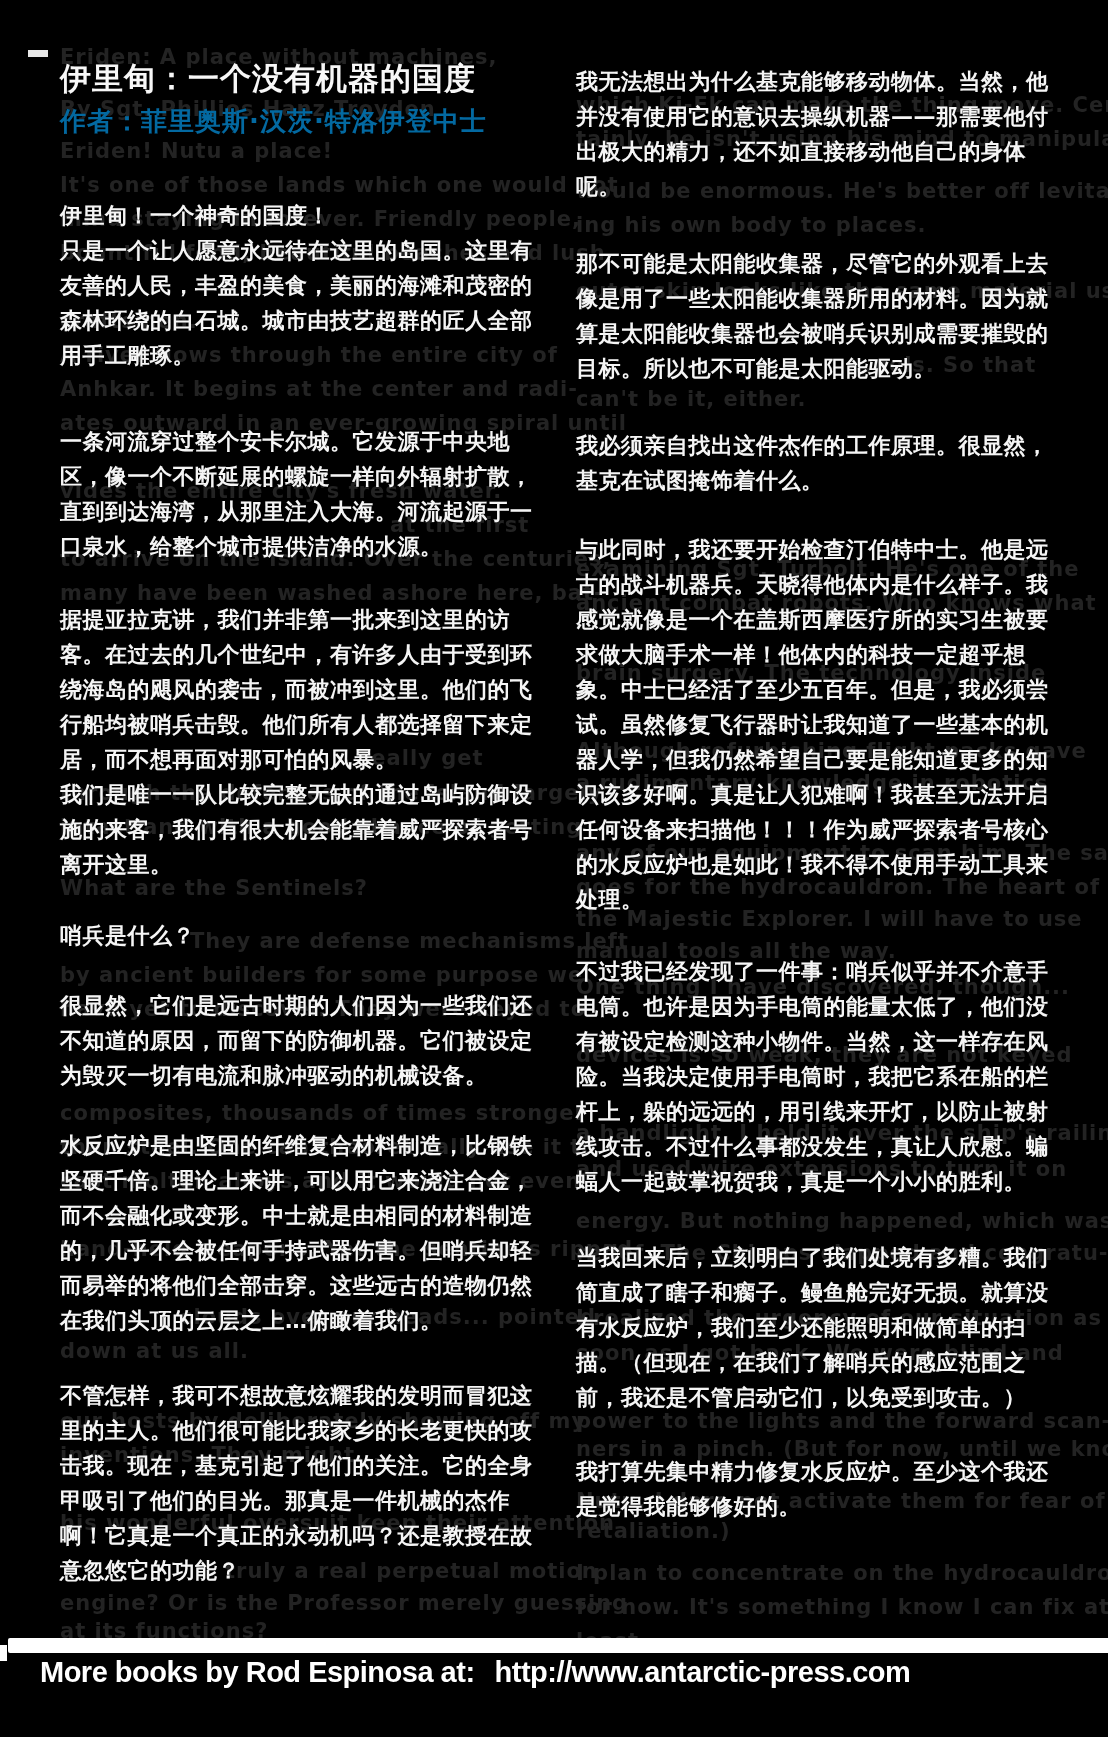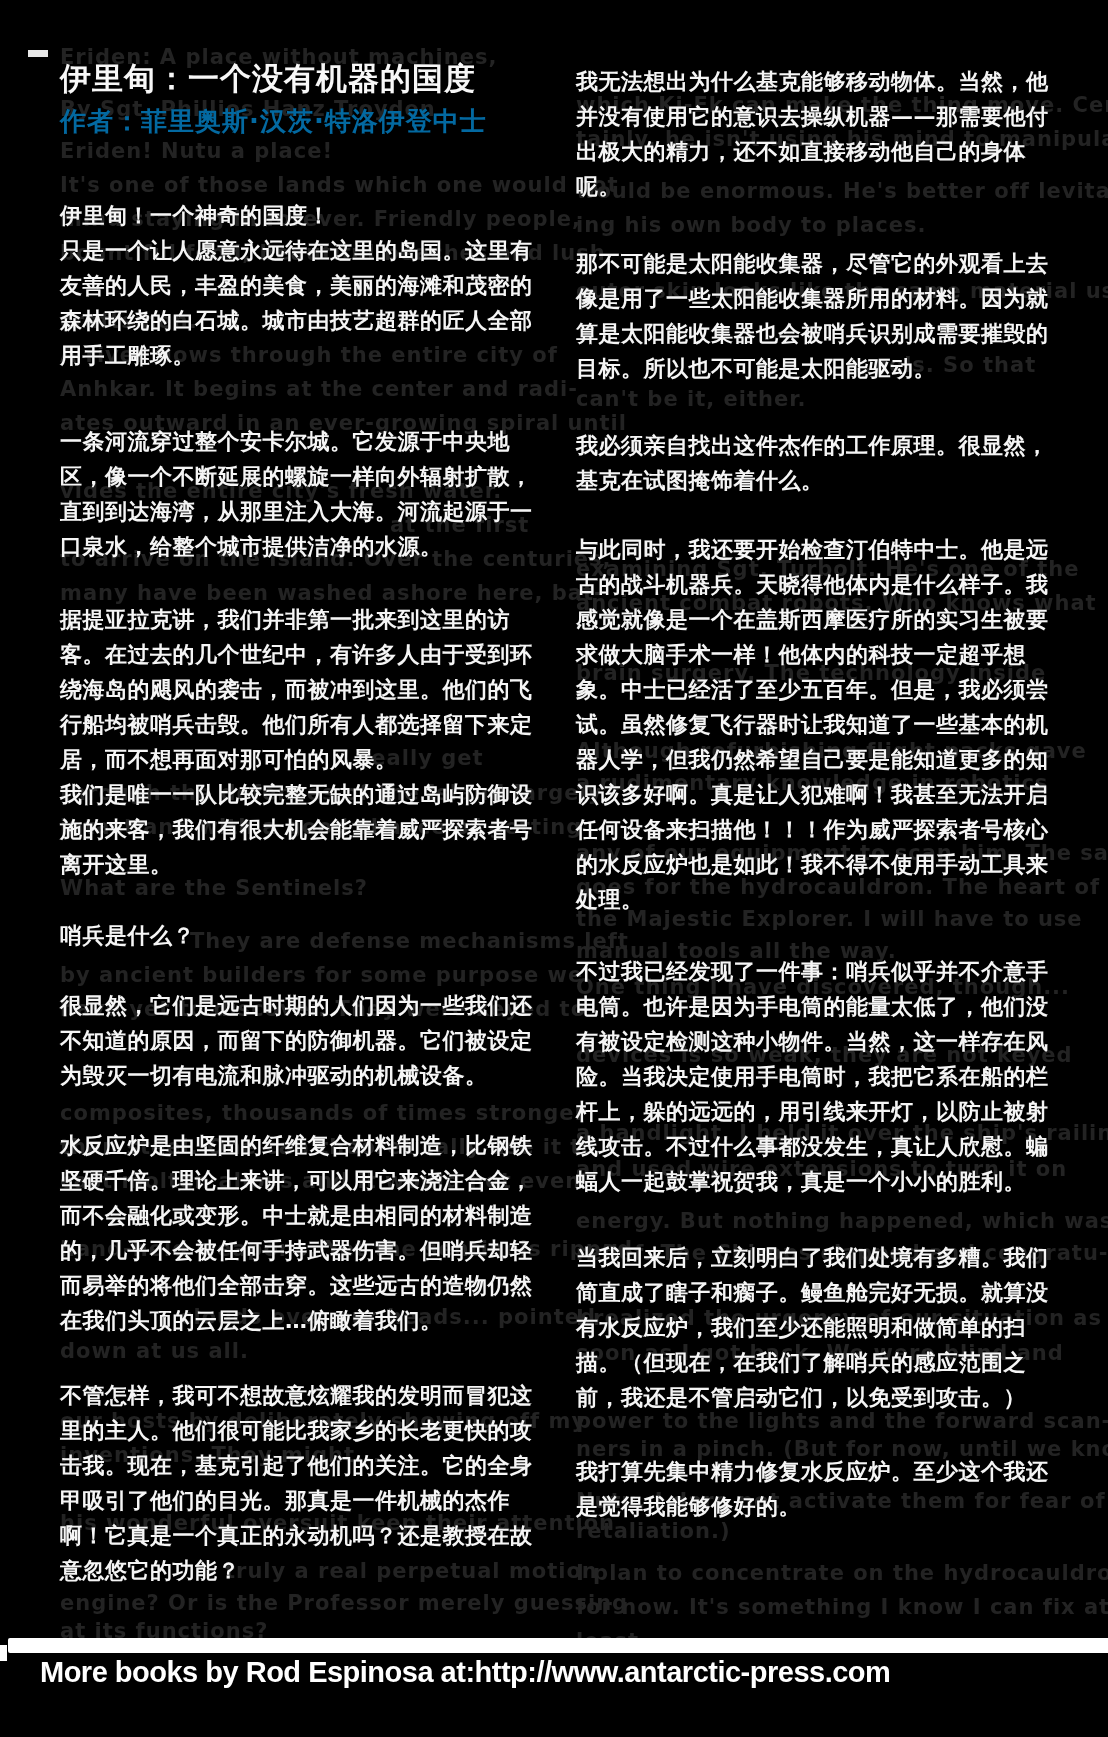--- a/index.html
+++ b/index.html
@@ -35,21 +35,21 @@
   
   .divider-strip{
     position:absolute;left:8px;top:1638px;width:1100px;height:15px;
     background:#ffffff;border-radius:2px 0 0 2px;
   }
   .edge-tick{
     position:absolute;left:0;top:1645px;width:7px;height:16px;background:#ffffff;
   }
   .footer-line{
     position:absolute;left:40px;top:1656px;width:1060px;
-    display:flex;align-items:baseline;
+    display:flex;gap:20px;align-items:baseline;
     font-family:"Liberation Sans",sans-serif;font-weight:bold;
     font-size:29px;color:#ffffff;letter-spacing:-0.5px;white-space:nowrap;
   }
   .speck{position:absolute;left:28px;top:50px;width:20px;height:7px;background:#e8e8e8;}
 </style>
 </head>
 <body>
 
 <div class="page">
 

